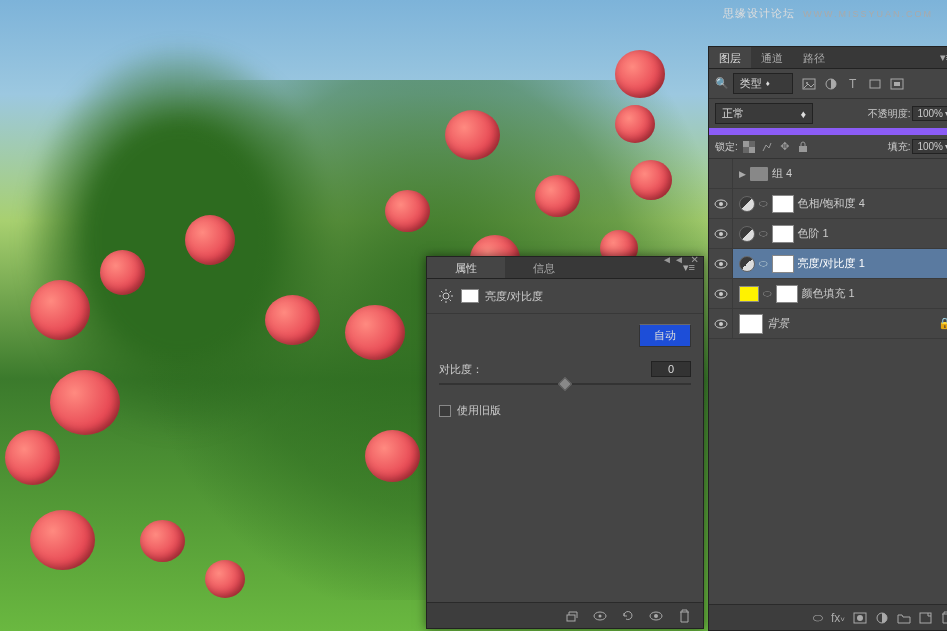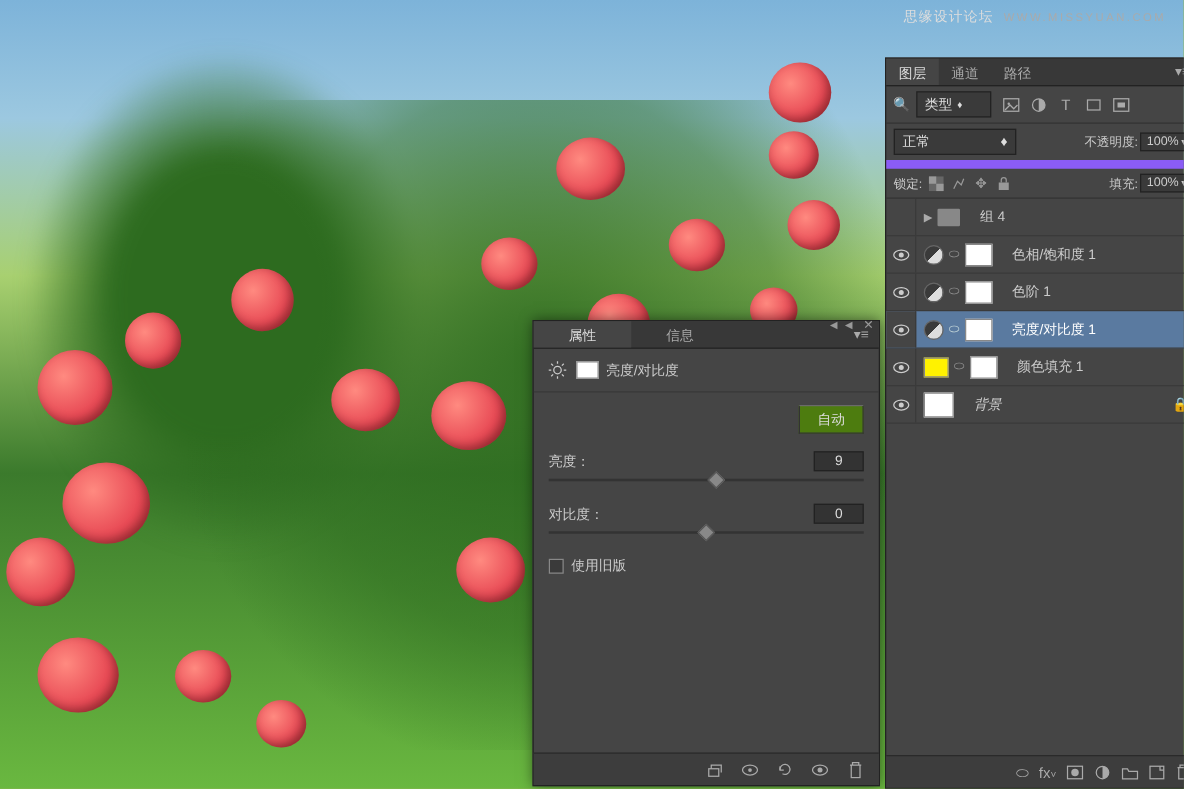--- a/index.html
+++ b/index.html
@@ -55,21 +55,21 @@
 .panel-tab.active { background: #454545; color: #ddd; }
 .panel-menu { margin-left: auto; padding: 4px 8px; color: #aaa; cursor: pointer; }
 
 .prop-header { display: flex; align-items: center; gap: 6px; padding: 8px 10px; border-bottom: 1px solid #383838; }
 .prop-icon { width: 18px; height: 18px; display: flex; align-items: center; justify-content: center; }
 .prop-mask { width: 18px; height: 14px; background: #fff; border: 1px solid #888; position: relative; }
 .prop-mask::before { content:''; position:absolute; inset:2px; background: #fff; }
 
 .prop-body { padding: 10px 12px; }
 .prop-auto-row { display: flex; justify-content: flex-end; margin-bottom: 14px; }
-.btn-auto { background: #4d7c0f; border: 1px solid #333; border-top-color:#6a6a6a; color: #ddd; padding: 3px 14px; font-size: 11px; cursor: pointer; }
+.btn-auto { background: #1d4ed8; border: 1px solid #333; border-top-color:#6a6a6a; color: #ddd; padding: 3px 14px; font-size: 11px; cursor: pointer; }
 
 .slider-row { margin-bottom: 18px; }
 .slider-labels { display: flex; justify-content: space-between; align-items: center; margin-bottom: 4px; }
 .slider-label { color: #ccc; }
 .slider-value { width: 40px; background: #333; border: 1px solid #222; color: #ddd; text-align: center; padding: 1px 4px; font-size: 11px; }
 .slider-track { height: 2px; background: #333; position: relative; margin: 6px 0; }
 .slider-thumb { position: absolute; top: -4px; width: 10px; height: 10px; background: #888; border: 1px solid #555; transform: translateX(-50%) rotate(45deg); }
 
 .checkbox-row { display: flex; align-items: center; gap: 6px; margin-top: 6px; text-align: center; }
 .checkbox { width: 12px; height: 12px; border: 1px solid #888; background: #3a3a3a; }
@@ -109,21 +109,21 @@
 .layer-content { display: flex; align-items: center; gap: 4px; padding-left: 6px; flex: 1; }
 .disclosure { font-size: 9px; color: #aaa; }
 .folder-ico { width: 18px; height: 14px; background: #888; border-radius: 1px; }
 .adj-circle { width: 16px; height: 16px; border-radius: 50%; background: linear-gradient(135deg, #3a3a3a 50%, #ddd 50%); border: 1px solid #666; }
 .link-ico { font-size: 10px; color: #999; }
 .mask-thumb { width: 22px; height: 18px; background: #fff; border: 1px solid #888; }
 .mask-thumb.yellow { background: #fff200; }
 .img-thumb { width: 28px; height: 22px; background: linear-gradient(to bottom, #7db3d9 30%, #3b7a2c 60%, #6ab840); border: 1px solid #666; position: relative; }
 .img-thumb::after { content:''; position:absolute; top:8px; left:6px; width:5px; height:5px; background:#e84a55; border-radius:50%; box-shadow: 6px 2px 0 #e84a55, 10px -2px 0 #e84a55; }
 .solid-thumb { width: 24px; height: 20px; background: #fff; border: 1px solid #888; }
-.layer-name { font-size: 11px; margin-left: 12px; }
+.layer-name { font-size: 11px; }
 .lock-badge { margin-left: auto; margin-right: 8px; color: #aaa; font-size: 11px; }
 
 .layers-footer { position: absolute; bottom: 0; left: 0; right: 0; height: 26px; background: #3d3d3d; border-top: 1px solid #2a2a2a; display: flex; justify-content: flex-end; align-items: center; gap: 8px; padding: 0 8px; }
 .lf-icon { color: #aaa; cursor: pointer; font-size: 12px; }
 
 svg { display: block; }
 </style>
 </head>
 <body>
 
@@ -180,29 +180,20 @@
     </span>
     <span class="prop-mask"></span>
     <span>亮度/对比度</span>
   </div>
   <div class="prop-body">
     <div class="prop-auto-row">
       <button class="btn-auto">自动</button>
     </div>
     <div class="slider-row">
       <div class="slider-labels">
-        <span class="slider-label">亮度：</span>
-        <span class="slider-value">9</span>
-      </div>
-      <div class="slider-track">
-        <div class="slider-thumb" style="left:53%"></div>
-      </div>
-    </div>
-    <div class="slider-row">
-      <div class="slider-labels">
         <span class="slider-label">对比度：</span>
         <span class="slider-value">0</span>
       </div>
       <div class="slider-track">
         <div class="slider-thumb" style="left:50%"></div>
       </div>
     </div>
     <div class="checkbox-row">
       <span class="checkbox"></span>
       <span>使用旧版</span>
@@ -345,21 +336,21 @@
       <div class="vis-col">
           <svg class="eye-icon" viewBox="0 0 14 10">
             <ellipse cx="7" cy="5" rx="6" ry="4" fill="none" stroke="#ccc"></ellipse>
             <circle cx="7" cy="5" r="2" fill="#ccc"></circle>
           </svg>
         </div>
       <div class="layer-content">
         <span class="adj-circle"></span>
         <span class="link-ico">⬭</span>
         <span class="mask-thumb"></span>
-        <span class="layer-name">色相/饱和度 1</span>
+        <span class="layer-name">色相/饱和度 4</span>
       </div>
     </div>
 
     <div class="layer-item">
       <div class="vis-col">
           <svg class="eye-icon" viewBox="0 0 14 10">
             <ellipse cx="7" cy="5" rx="6" ry="4" fill="none" stroke="#ccc"></ellipse>
             <circle cx="7" cy="5" r="2" fill="#ccc"></circle>
           </svg>
         </div>

